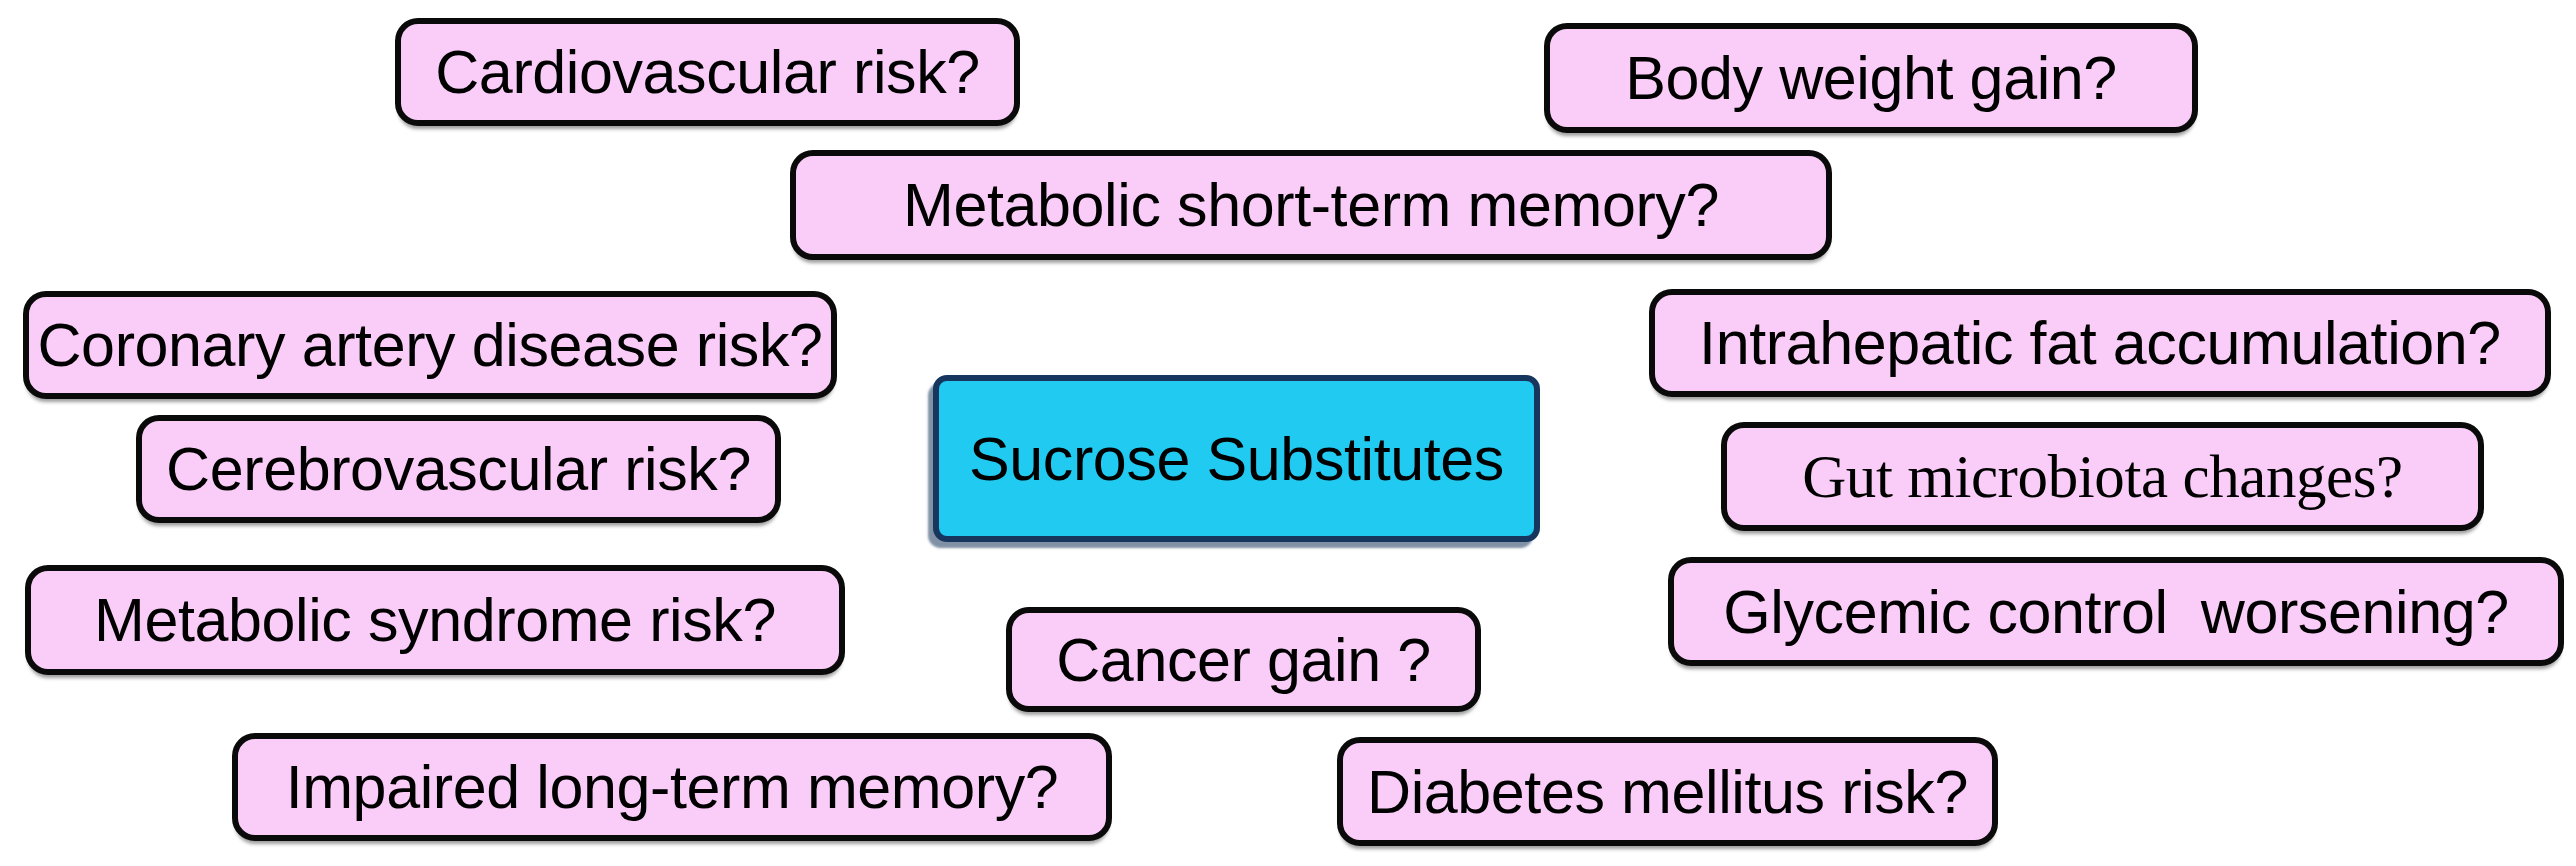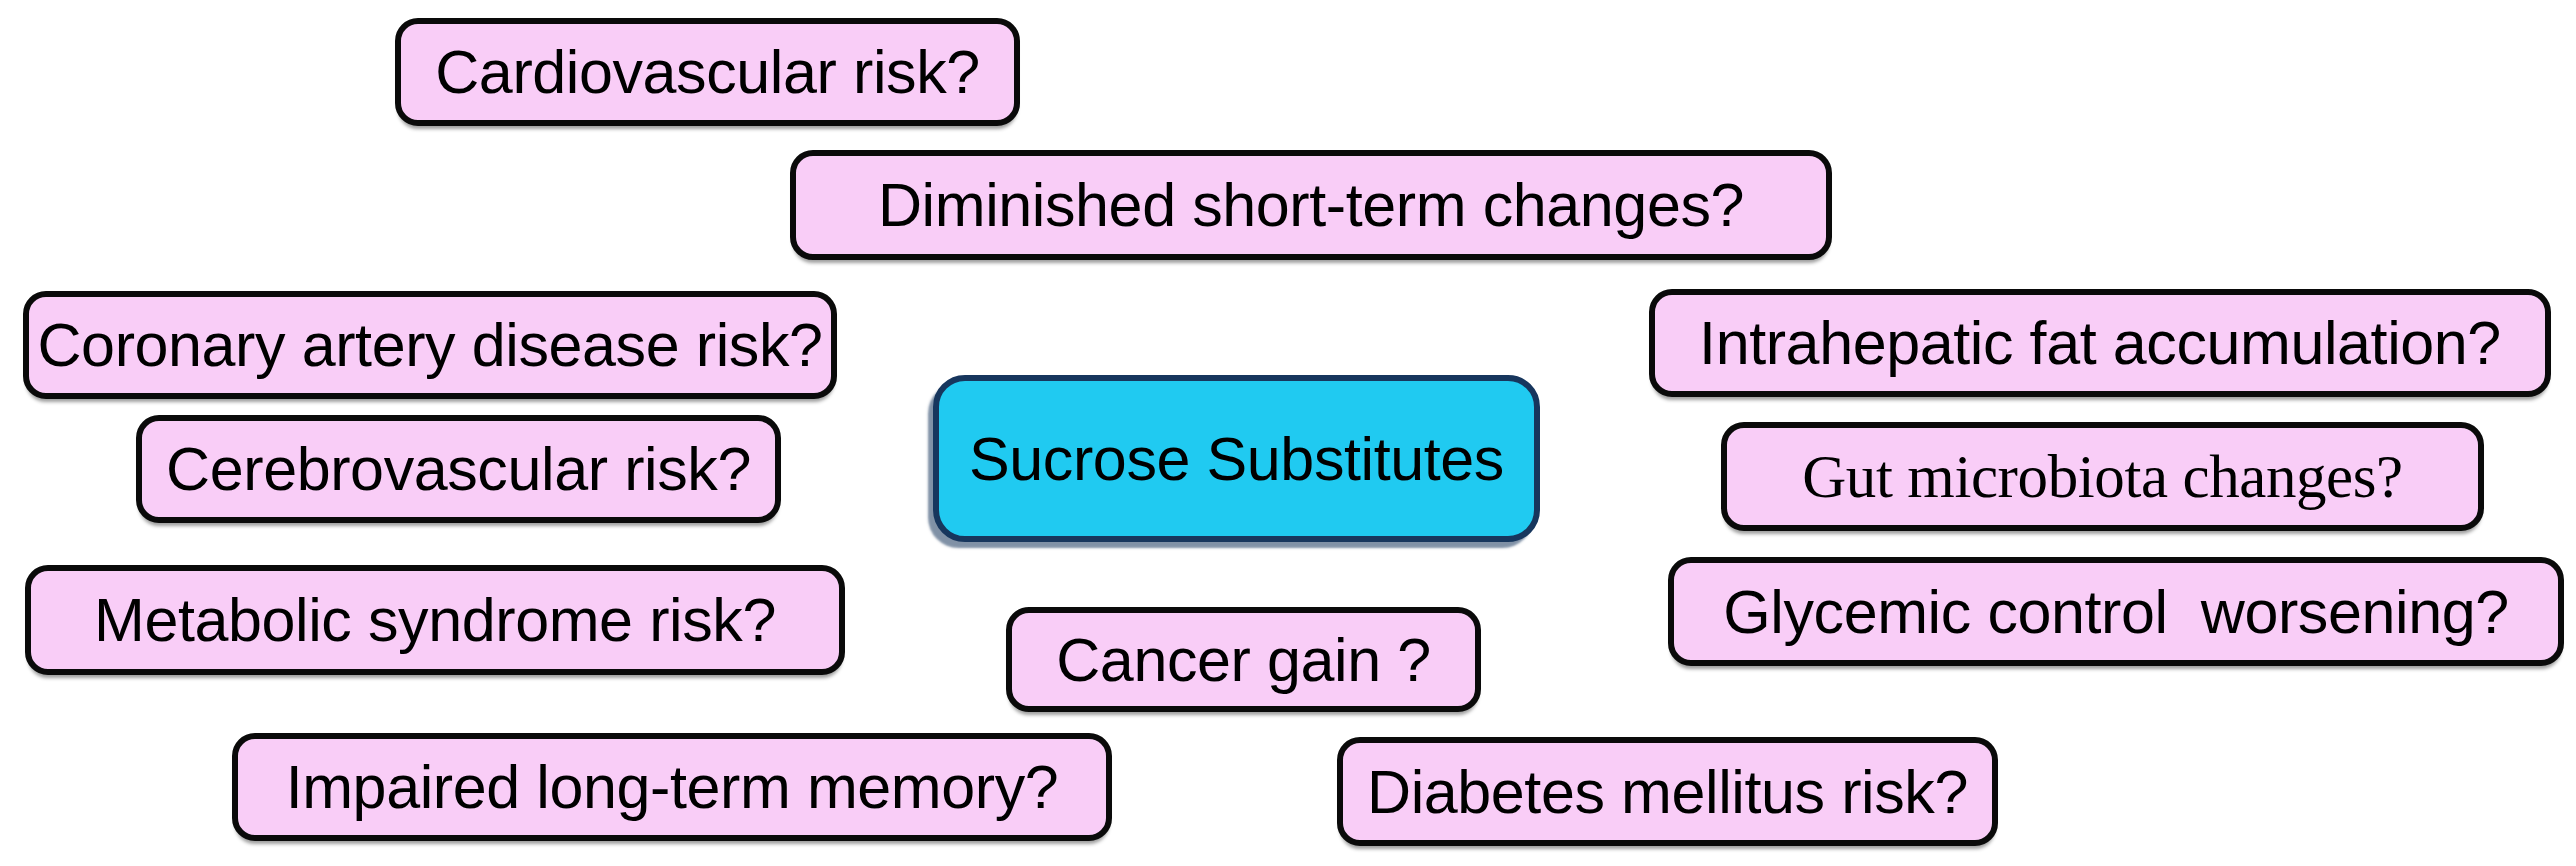--- a/index.html
+++ b/index.html
@@ -33,38 +33,41 @@
   .q-node {
     background: var(--q-fill, #f9cdf7);
     border: 6px solid var(--q-border, #0a0a0a);
     color: var(--q-text, #000000);
     font-size: 61px;
     box-shadow: 0 6px 3.8px -3px rgba(0,0,0,0.38);
   }
   .center-node {
     background: var(--c-fill, #20caf1);
     border: 6.8px solid var(--c-border, #17365d);
-    border-radius: 32px;
+    border-radius: 14px;
     color: var(--c-text, #000000);
     font-size: 61px;
     box-shadow: -6px 6.8px 2.3px -1.5px rgba(23,54,93,0.55);
   }
 </style>
 </head>
 <body>
 
 <div class="diagram">
 
   <div class="node q-node" style="left:395px;  top:18px;  width:625px;  height:108px;">
     <span>Cardiovascular risk?</span>
   </div>
 
+  <div class="node q-node" style="left:1544px; top:23px;  width:654px;  height:110px;">
+    <span>Body weight gain?</span>
+  </div>
 
   <div class="node q-node" style="left:790px; top:150px; width:1042px; height:110px;">
-    <span>Diminished short-term changes?</span>
+    <span>Metabolic short-term memory?</span>
   </div>
 
   <div class="node q-node" style="left:23px;   top:291px; width:814px; height:108px;">
     <span>Coronary artery disease risk?</span>
   </div>
 
   <div class="node q-node" style="left:1649px; top:289px; width:902px; height:108px;">
     <span>Intrahepatic fat accumulation?</span>
   </div>
 

